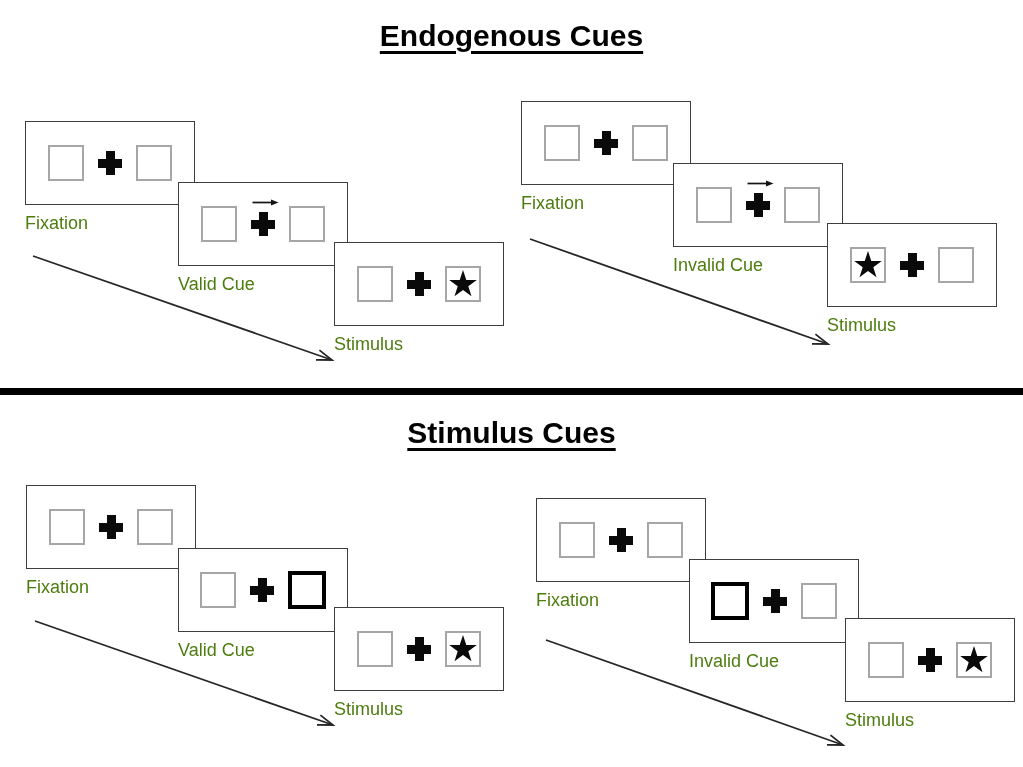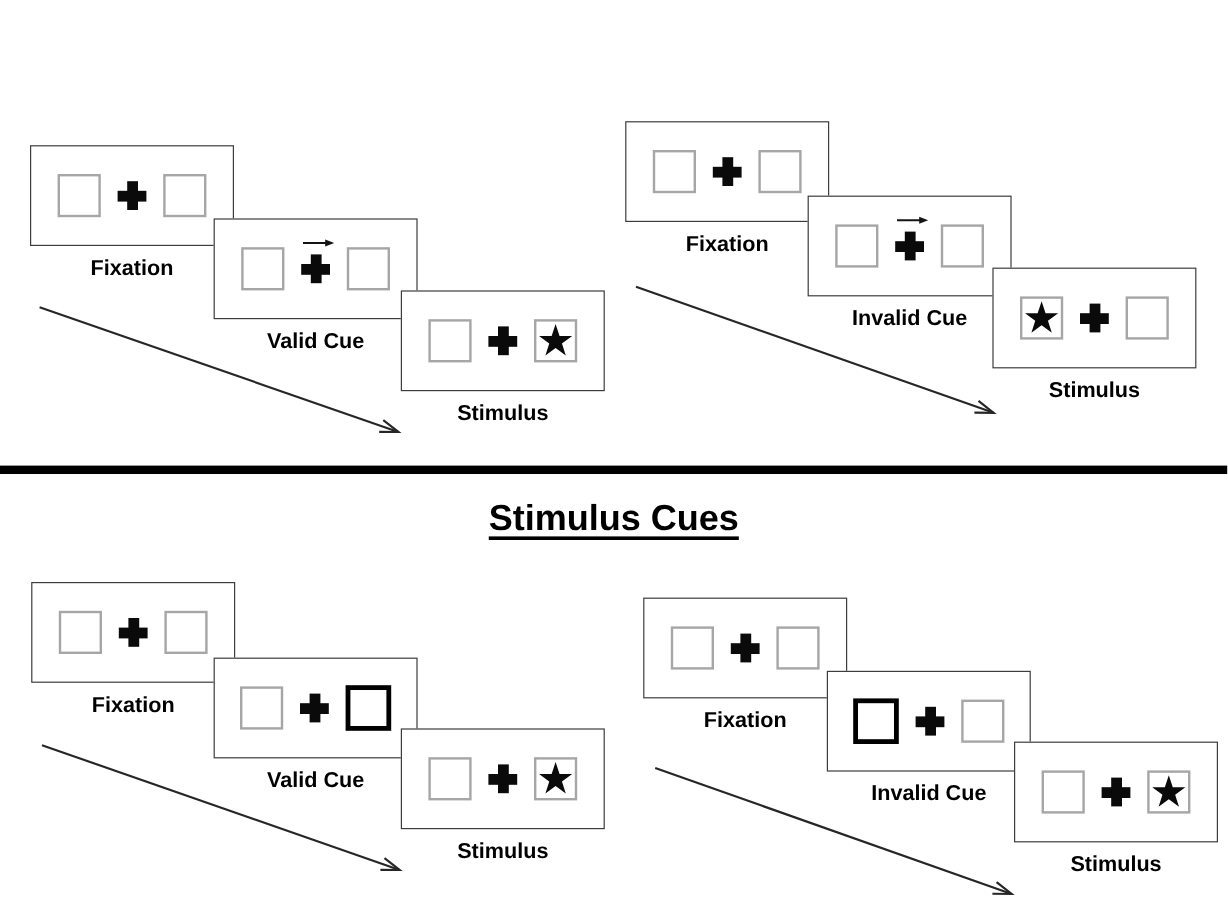--- a/index.html
+++ b/index.html
@@ -23,30 +23,33 @@
     width:36px;height:36px;box-sizing:border-box;background:#fff;
     border:2px solid #a6a6a6;display:flex;align-items:center;justify-content:center;
   }
   .sq.bold{width:38px;height:38px;border:4px solid #000;}
   .center{position:relative;width:24px;height:24px;}
   .plus{position:absolute;left:0;top:0;width:24px;height:24px;}
   .plus::before{content:"";position:absolute;left:0;top:7.5px;width:24px;height:9px;background:#0a0a0a;}
   .plus::after{content:"";position:absolute;top:0;left:7.5px;width:9px;height:24px;background:#0a0a0a;}
   .cue-arrow{position:absolute;left:1px;top:-14px;}
   .plabel{
-    position:absolute;text-align:center;font-size:18px;font-weight:700;
-    line-height:20px;color:#000000;
+    position:absolute;font-size:18px;font-weight:400;
+    line-height:20px;color:#4d7c0f;
   }
   .timeline-arrow{position:absolute;overflow:visible;}
   .star-svg{display:block;}
 </style>
 </head>
 <body>
 
 <div id="canvas">
+  <div class="title" id="title-endogenous">
+    <span class="ut">Endogenous Cues</span>
+  </div>
   <div id="divider"></div>
   <div class="title" id="title-exogenous">
     <span class="ut">Stimulus Cues</span>
   </div>
   <div id="stage">
       <div class="seq">
         <svg class="timeline-arrow" style="left:23px;top:246px" width="319" height="124" viewBox="23 246 319 124">
           <line x1="33" y1="256" x2="332" y2="360" stroke="#262626" stroke-width="1.8"></line>
           <polyline points="316.0,359.9 332,360 319.4,350.1" fill="none" stroke="#262626" stroke-width="1.8"></polyline>
         </svg>

